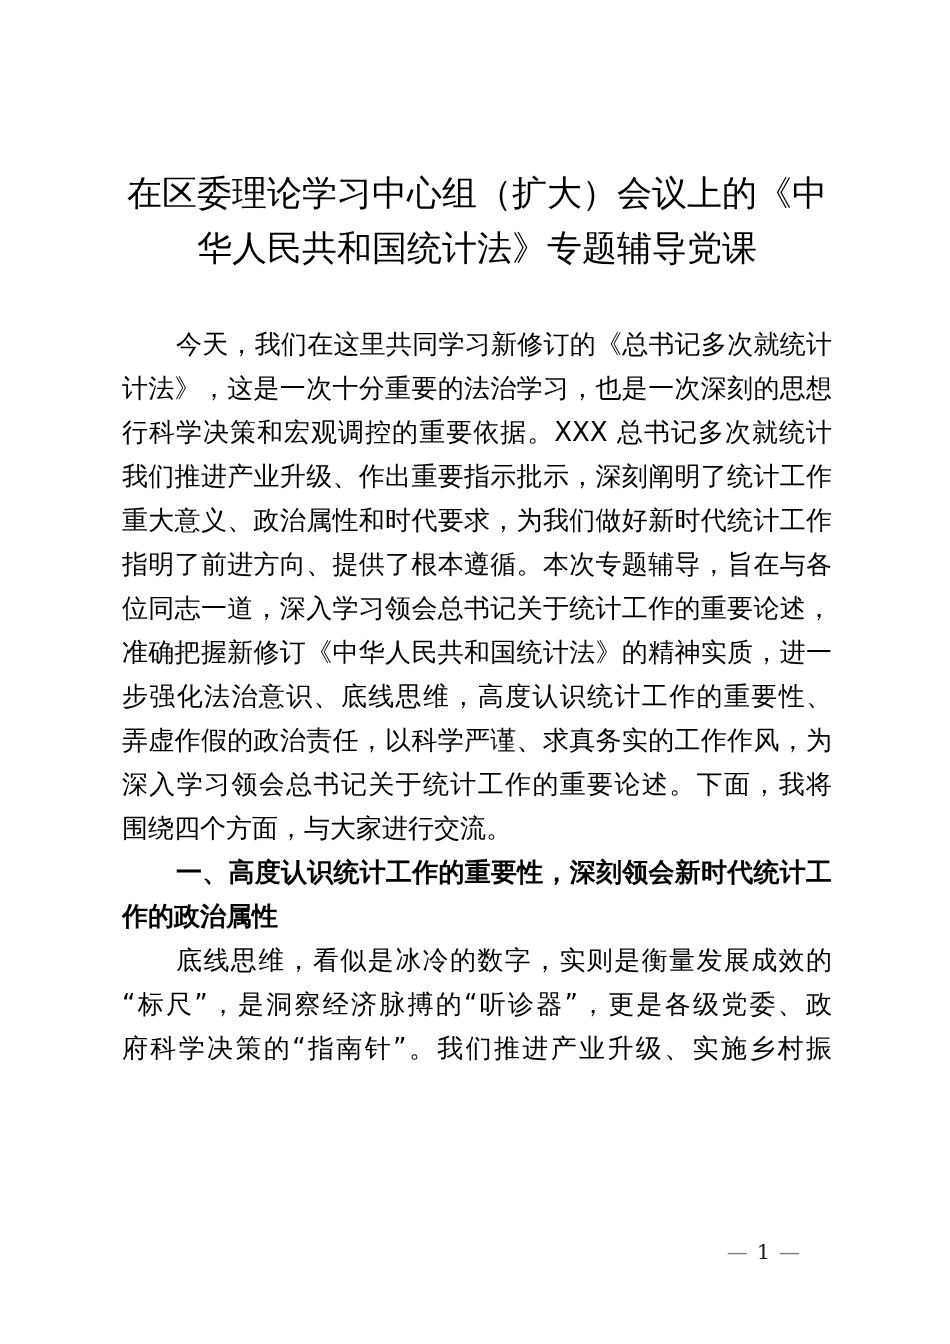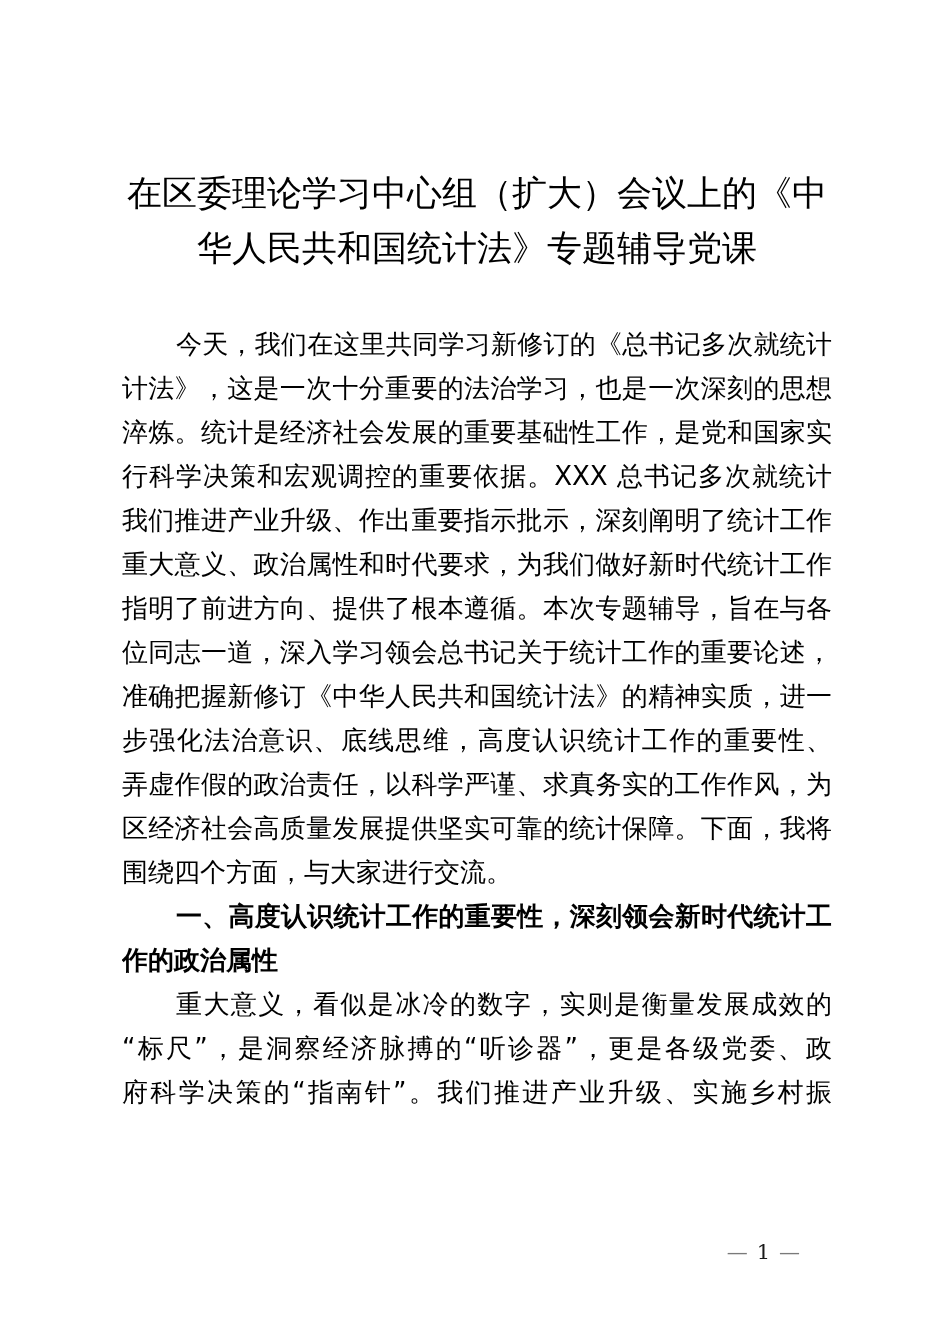--- a/index.html
+++ b/index.html
@@ -71,40 +71,39 @@
     <div class="t-line">在区委理论学习中心组（扩大）会议上的《中</div>
     <div class="t-line">华人民共和国统计法》专题辅导党课</div>
   </div>
 
   <div class="doc-body">
 
 
     <div>
       <div class="line first">今天，我们在这里共同学习新修订的《总书记多次就统计工</div>
       <div class="line">计法》，这是一次十分重要的法治学习，也是一次深刻的思想</div>
-      <div class="line">淬炼。统计是经济社会发展的重要基础性工作，是党和国家实</div>
       <div class="line">行科学决策和宏观调控的重要依据。XXX 总书记多次就统计工</div>
       <div class="line">我们推进产业升级、作出重要指示批示，深刻阐明了统计工作的</div>
       <div class="line">重大意义、政治属性和时代要求，为我们做好新时代统计工作</div>
       <div class="line">指明了前进方向、提供了根本遵循。本次专题辅导，旨在与各</div>
       <div class="line">位同志一道，深入学习领会总书记关于统计工作的重要论述，</div>
       <div class="line">准确把握新修订《中华人民共和国统计法》的精神实质，进一</div>
       <div class="line">步强化法治意识、底线思维，高度认识统计工作的重要性、</div>
       <div class="line">弄虚作假的政治责任，以科学严谨、求真务实的工作作风，为*</div>
-      <div class="line">区经济社会高质量发展提供坚实可靠的统计保障。下面，我将</div>
+      <div class="line">深入学习领会总书记关于统计工作的重要论述。下面，我将</div>
       <div class="line end">围绕四个方面，与大家进行交流。</div>
     </div>
 
     <div class="heading">
       <div class="line first">一、高度认识统计工作的重要性，深刻领会新时代统计工</div>
       <div class="line end">作的政治属性</div>
     </div>
 
     <div>
-      <div class="line first">重大意义，看似是冰冷的数字，实则是衡量发展成效的</div>
+      <div class="line first">底线思维，看似是冰冷的数字，实则是衡量发展成效的</div>
       <div class="line">“标尺”，是洞察经济脉搏的“听诊器”，更是各级党委、政</div>
       <div class="line">府科学决策的“指南针”。我们推进产业升级、实施乡村振</div>
     </div>
 
   </div>
 
   <div class="page-footer">
     <span class="dash">—</span><span class="num">1</span><span class="dash">—</span>
   </div>
 

